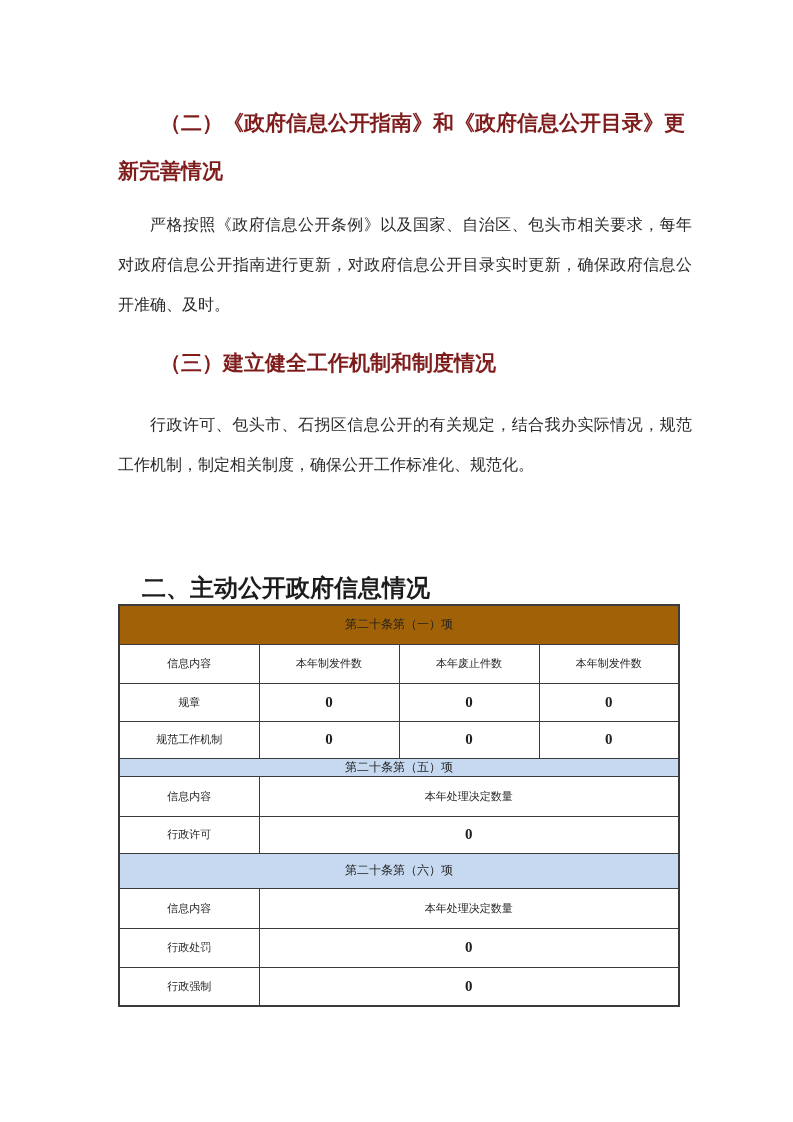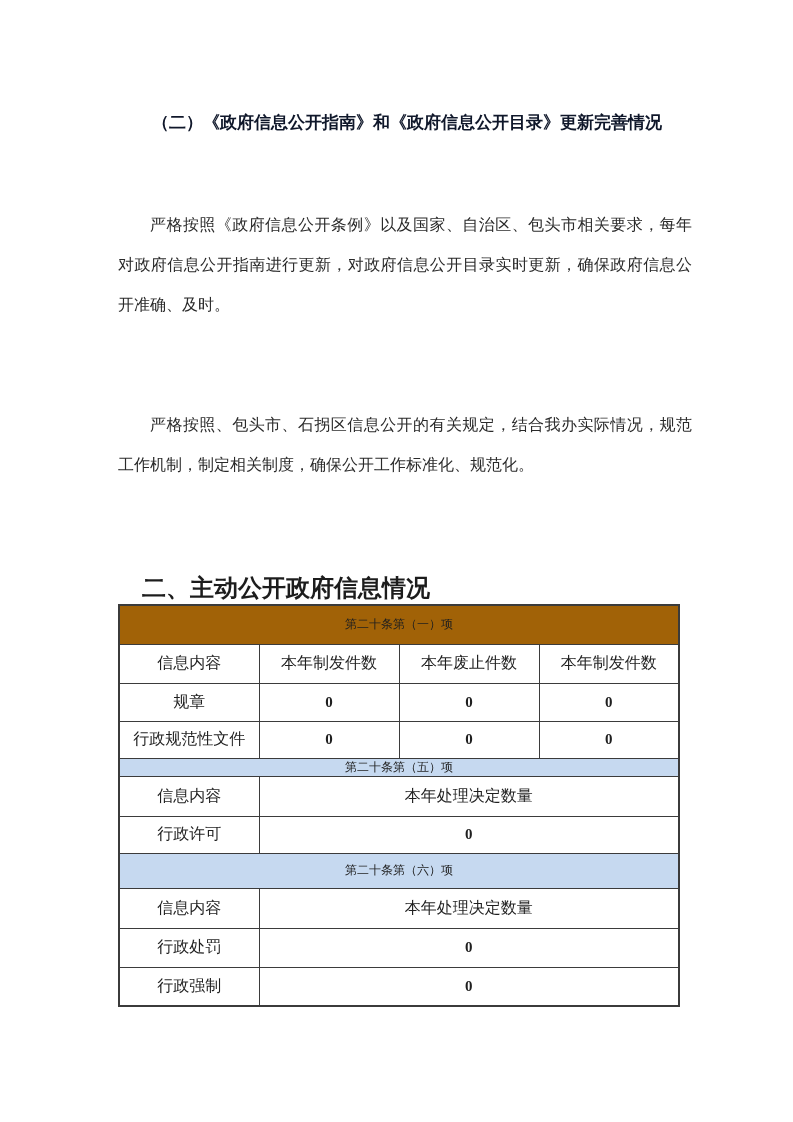--- a/index.html
+++ b/index.html
@@ -8,24 +8,24 @@
     width: 793px;
     height: 1122px;
     background: #ffffff;
     overflow: hidden;
     color: #1f1f1f;
   }
   .block { position: absolute; left: 118px; width: 574px; }
   .h-kai {
     font-family: "Liberation Serif", serif;
     font-weight: bold;
-    font-size: 17px;
+    font-size: 21px;
     line-height: 48px;
     text-indent: 2em;
-    color: #0f172a;
+    color: #7f1d1d;
   }
   .h-kai.single { line-height: 40px; }
   .para {
     font-family: "Liberation Serif", serif;
     font-size: 16px;
     line-height: 40px;
     text-indent: 2em;
     text-align: justify;
     color: #2a2a2a;
   }
@@ -45,42 +45,43 @@
     width: 560px;
     border-collapse: collapse;
     table-layout: fixed;
     border: 2px solid #3b3b3b;
     font-family: "Liberation Serif", serif;
   }
   table.tbl td {
     border: 1px solid #3b3b3b;
     text-align: center;
     vertical-align: middle;
-    font-size: 16px;
+    font-size: 11px;
     padding: 0;
     color: #1f1f1f;
   }
   table.tbl td.num {
     font-size: 15px;
     font-weight: 600;
     font-family: "Liberation Serif", serif;
   }
   tr.band td { font-size: 12px; }
 </style>
 </head>
 <body>
 
 <div class="page">
 
   <div class="block h-kai" style="top: 99px;">（二）《政府信息公开指南》和《政府信息公开目录》更新完善情况</div>
 
   <div class="block para" style="top: 205px;">严格按照《政府信息公开条例》以及国家、自治区、包头市相关要求，每年对政府信息公开指南进行更新，对政府信息公开目录实时更新，确保政府信息公开准确、及时。</div>
 
+  <div class="block h-kai single" style="top: 343px;">（三）建立健全工作机制和制度情况</div>
 
-  <div class="block para" style="top: 405px;">严格按照、包头市、石拐区信息公开的有关规定，结合我办实际情况，规范工作机制，制定相关制度，确保公开工作标准化、规范化。</div>
+  <div class="block para" style="top: 405px;">行政许可、包头市、石拐区信息公开的有关规定，结合我办实际情况，规范工作机制，制定相关制度，确保公开工作标准化、规范化。</div>
 
   <div class="block h-main" style="top: 544px;">二、主动公开政府信息情况</div>
 
   <table class="tbl">
     <colgroup>
       <col style="width:140px">
         <col style="width:140px">
         <col style="width:140px">
         <col style="width:140px">
     </colgroup>
@@ -95,21 +96,21 @@
       <td>本年废止件数</td>
       <td>本年制发件数</td>
     </tr>
     <tr style="height:38px">
       <td>规章</td>
       <td class="num">0</td>
       <td class="num">0</td>
       <td class="num">0</td>
     </tr>
     <tr style="height:37px">
-      <td>行政规范性文件</td>
+      <td>规范工作机制</td>
       <td class="num">0</td>
       <td class="num">0</td>
       <td class="num">0</td>
     </tr>
 
     <tr class="band" style="height:17px">
       <td colspan="4" style="background: rgb(198, 217, 240);">第二十条第（五）项</td>
     </tr>
     <tr style="height:40px">
       <td>信息内容</td>

